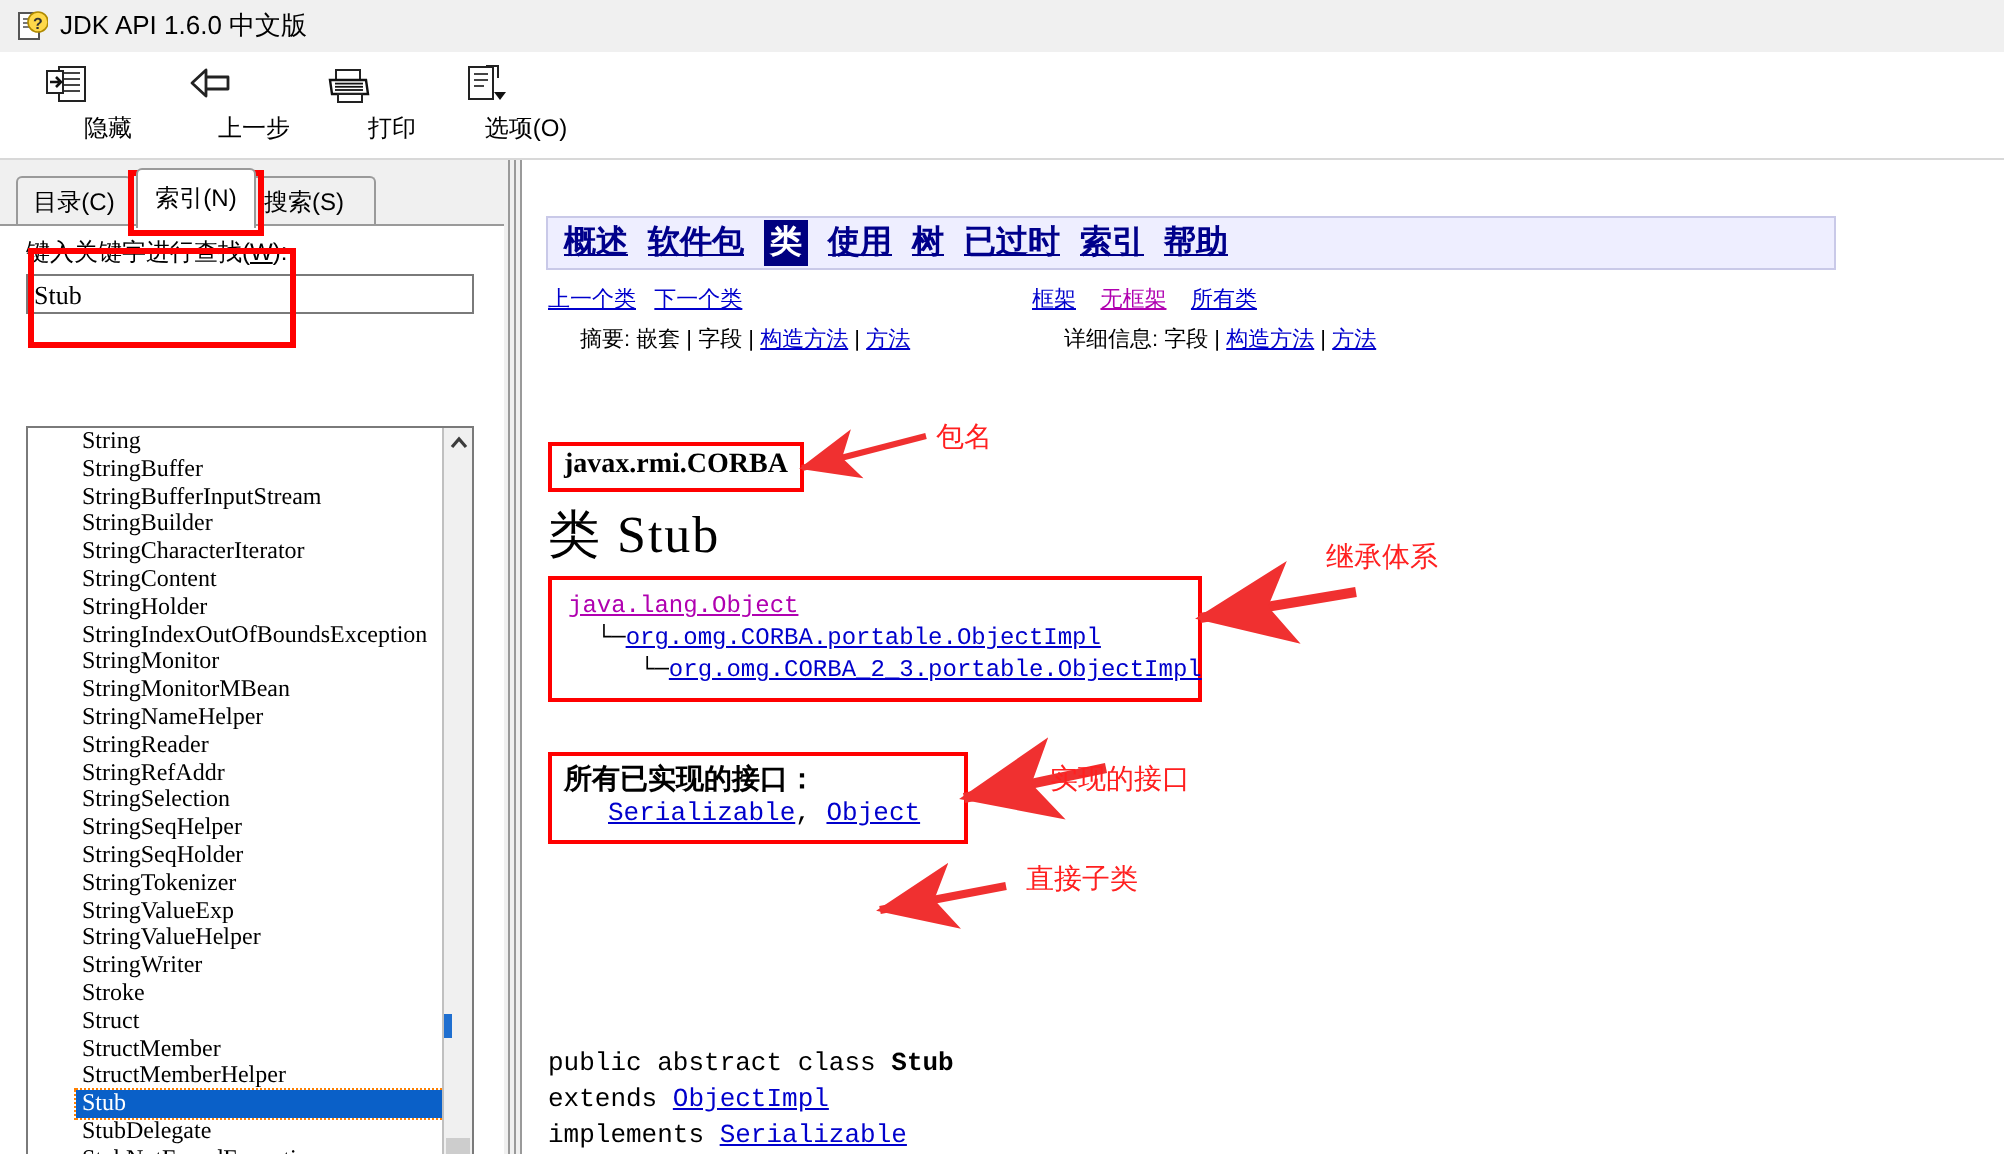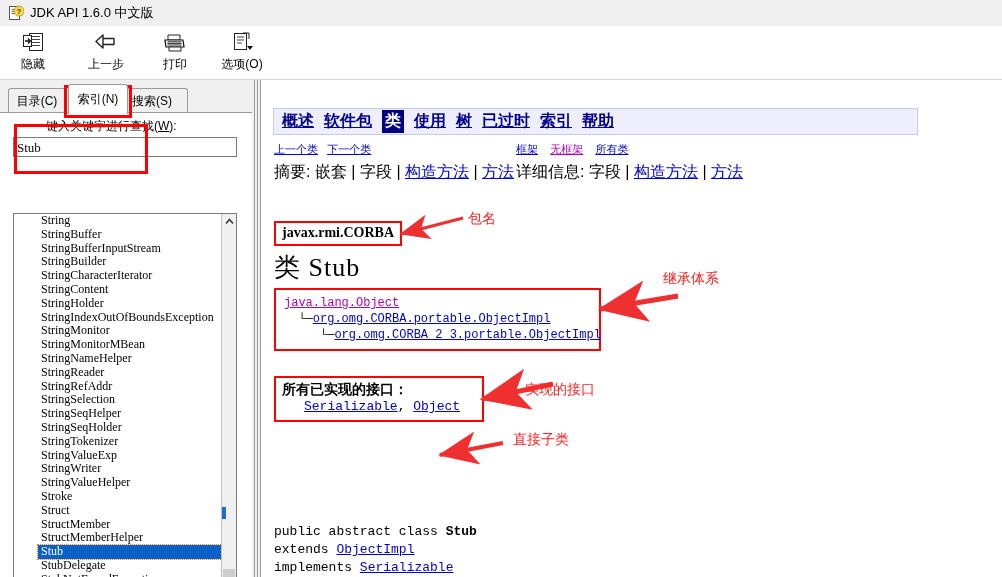--- a/index.html
+++ b/index.html
@@ -27,21 +27,21 @@
   .toolbar{
     position:absolute;left:0;top:26px;width:1002px;height:54px;
     background:#ffffff;border-bottom:1px solid #d8d8d8;
     display:flex;align-items:flex-start;padding-top:3px;box-sizing:border-box;
   }
   .tbtn{
     width:66px;height:48px;display:flex;flex-direction:column;
     align-items:center;justify-content:flex-start;cursor:default;
   }
   .tbtn .gl{height:26px;display:flex;align-items:center;justify-content:center;}
-  .tbtn .lb{font-size:12px;color:#000;margin-top:1px;white-space:nowrap;}
+  .tbtn .lb{font-size:12px;color:#000;margin-top:1px;white-space:nowrap;padding-left:42px;}
 
   
   .leftpane{
     position:absolute;left:0;top:80px;width:258px;height:497px;
     background:#f0f0f0;
   }
   .tabstrip{position:absolute;left:0;top:4px;width:258px;height:29px;}
   .tab{
     position:absolute;top:4px;height:25px;
     background:#f0f0f0;border:1px solid #9a9a9a;border-bottom:none;
@@ -52,21 +52,21 @@
   .tab.active{background:#ffffff;top:0;height:30px;border-color:#9a9a9a;z-index:3;}
   .tab-catalog{left:8px;width:58px;}
   .tab-index{left:68px;width:60px;}
   .tab-search{left:116px;width:72px;}
 
   .tabbody{
     position:absolute;left:0;top:32px;width:257px;height:465px;
     background:#ffffff;border-top:1px solid #9a9a9a;
     box-sizing:border-box;
   }
-  .kw-label{position:absolute;left:13px;top:5px;font-size:12px;color:#000;white-space:nowrap;margin-left:33px;}
+  .kw-label{position:absolute;left:13px;top:5px;font-size:12px;color:#000;white-space:nowrap;}
   .kw-label u{text-decoration:underline;}
   .kw-input{
     position:absolute;left:13px;top:24px;width:224px;height:20px;
     border:1px solid #7a7a7a;background:#ffffff;box-sizing:border-box;
     font-family:"Liberation Serif","DejaVu Serif",serif;font-size:13px;
     padding:1px 3px;color:#000;line-height:17px;
   }
 
   .listbox{
     position:absolute;left:13px;top:100px;width:224px;height:395px;
@@ -118,21 +118,21 @@
   }
   .navitem.first{margin-left:8px;}
   .navitem.current{
     background:#000080;color:#ffffff;text-decoration:none;padding:1px 3px;
   }
 
   .subnav{position:absolute;left:3px;top:62px;width:660px;height:34px;}
   .sn-left{position:absolute;left:0;top:0;}
   .sn-right{position:absolute;left:242px;top:0;}
   .sn-row1{height:15px;font-size:11px;}
-  .sn-row2{margin-top:5px;font-size:16px;}
+  .sn-row2{margin-top:5px;font-size:11px;margin-left:16px;}
   .lnk{color:#0000cc;text-decoration:underline;cursor:pointer;}
   .lnk.vis{color:#b000b0;}
   .plain{color:#000;}
   .sep{color:#000;}
 
   .pkgbox{
     position:absolute;left:3px;top:141px;padding:2px 6px 3px 6px;
     border:2px solid #ff0000;
     font-family:"Liberation Serif","DejaVu Serif",serif;
     font-weight:bold;font-size:14px;color:#000;
@@ -291,22 +291,22 @@
             <div class="litem">StringMonitor</div>
             <div class="litem">StringMonitorMBean</div>
             <div class="litem">StringNameHelper</div>
             <div class="litem">StringReader</div>
             <div class="litem">StringRefAddr</div>
             <div class="litem">StringSelection</div>
             <div class="litem">StringSeqHelper</div>
             <div class="litem">StringSeqHolder</div>
             <div class="litem">StringTokenizer</div>
             <div class="litem">StringValueExp</div>
+            <div class="litem">StringValueHelper</div>
             <div class="litem">StringWriter</div>
-            <div class="litem">StringValueHelper</div>
             <div class="litem">Stroke</div>
             <div class="litem">Struct</div>
             <div class="litem">StructMember</div>
             <div class="litem">StructMemberHelper</div>
             <div class="litem sel">Stub</div>
             <div class="litem">StubDelegate</div>
             <div class="litem">StubNotFoundException</div>
           </div>
         <div class="lscroll">
           <div class="arrowup">

